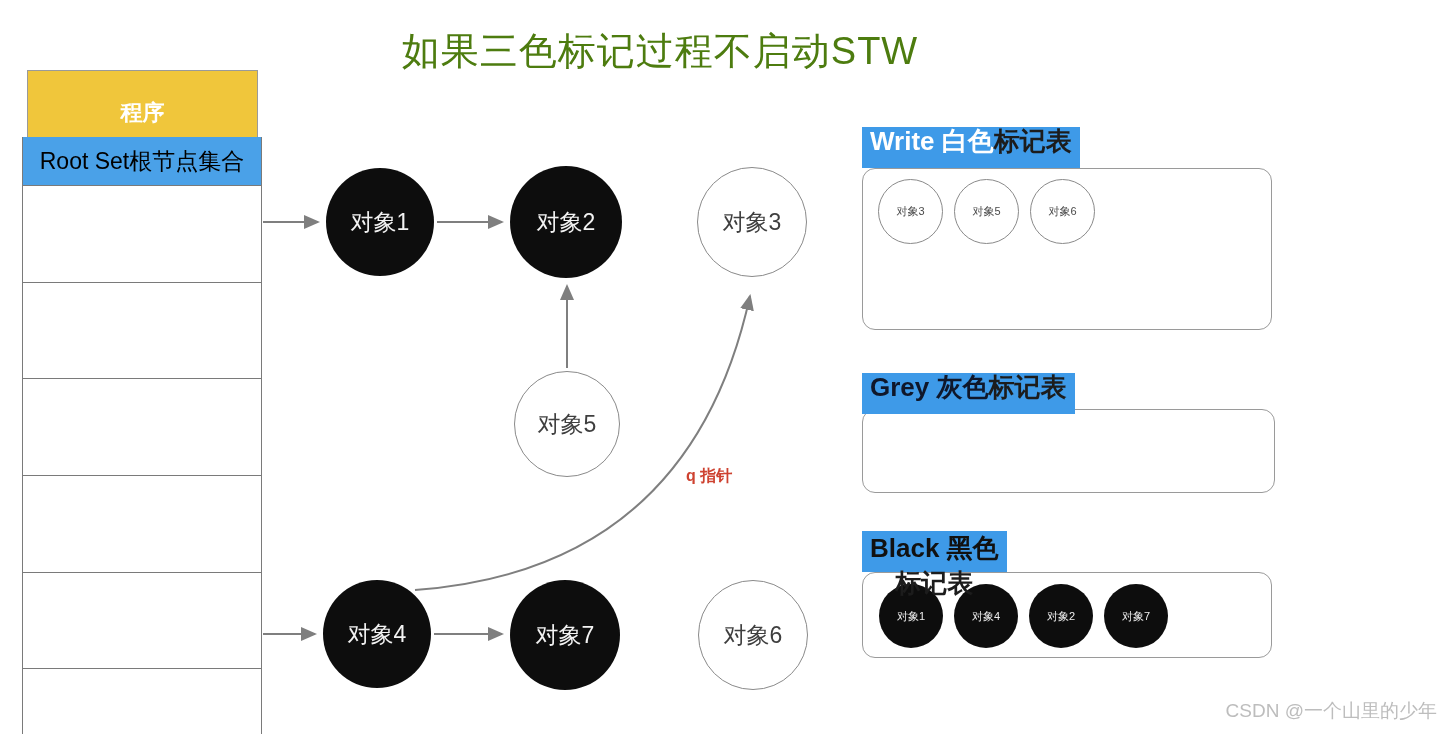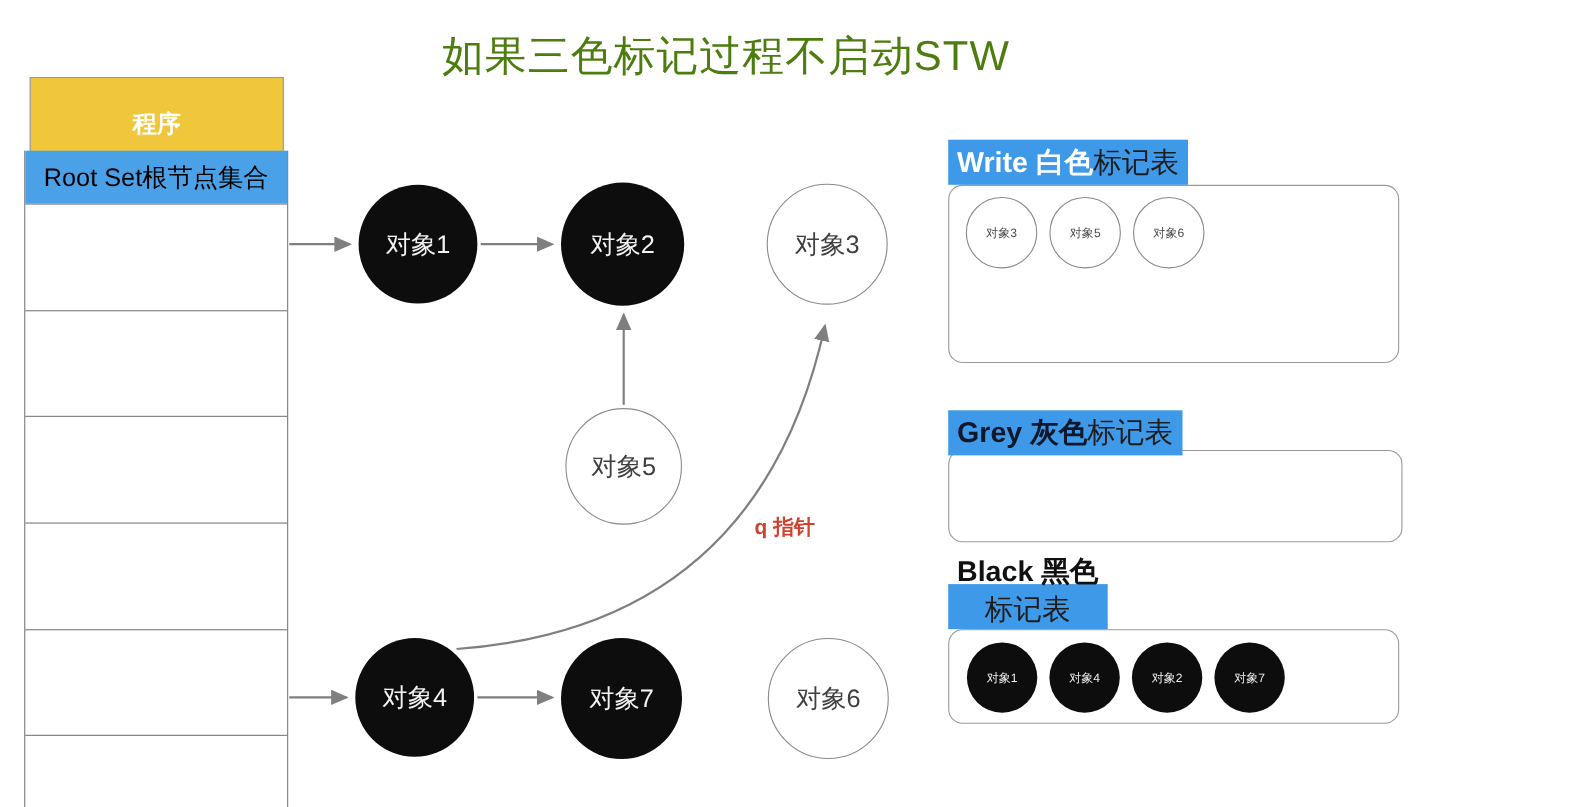--- a/index.html
+++ b/index.html
@@ -24,26 +24,26 @@
 
   
   .arrows{position:absolute;left:0;top:0;width:1445px;height:734px;z-index:1;pointer-events:none;}
 
   
   .node{position:absolute;border-radius:50%;display:flex;align-items:center;justify-content:center;
         font-size:23px;z-index:2;box-sizing:border-box;}
   .node.black{background:#0d0d0d;color:#f2f2f2;}
   .node.white{background:#ffffff;color:#3f3f3f;border:1.5px solid #8a8a8a;}
 
-  .pointer-label{position:absolute;left:686px;top:466px;color:#ce4230;font-size:19px;font-weight:bold;z-index:3;white-space:nowrap;}
+  .pointer-label{position:absolute;left:686px;top:466px;color:#ce4230;font-size:16px;font-weight:bold;z-index:3;white-space:nowrap;}
 
   
   .mark-label{position:absolute;height:41px;background:#3E9AE8;display:flex;align-items:center;
-              padding:0 8px 0 8px;font-size:26px;font-weight:bold;white-space:nowrap;z-index:2;box-sizing:border-box;justify-content:flex-end;}
-  .mark-label .suffix{color:#1c1c1c;font-weight:normal;}
+              padding:0 8px 12px 8px;font-size:26px;font-weight:bold;white-space:nowrap;z-index:2;box-sizing:border-box;}
+  .mark-label .suffix{color:#1c1c1c;font-weight:bold;}
   .lbl-white .colored{color:#ffffff;}
   .lbl-grey .colored{color:#0f172a;}
   .lbl-black .colored{color:#111111;}
   .mark-box{position:absolute;background:#ffffff;border:1.5px solid #9a9a9a;border-radius:13px;
             box-sizing:border-box;display:flex;align-items:flex-start;z-index:1;}
   .mini{border-radius:50%;display:flex;align-items:center;justify-content:center;
         font-size:11px;flex:0 0 auto;box-sizing:border-box;}
   .mini.white{width:65px;height:65px;background:#ffffff;border:1.5px solid #8a8a8a;color:#4a4a4a;}
   .mini.black{width:64px;height:64px;background:#0d0d0d;color:#eeeeee;}
 
@@ -111,14 +111,15 @@
     <span class="colored">Black 黑色</span>
       <span class="suffix">标记表</span>
   </div>
   <div class="mark-box" style="left:862px;top:572px;width:410px;height:86px;padding:11px 0 0 16px;gap:11px;">
     <div class="mini black">对象1</div>
     <div class="mini black">对象4</div>
     <div class="mini black">对象2</div>
     <div class="mini black">对象7</div>
   </div>
 
+  <div class="watermark">CSDN @一个山里的少年</div>
 
 </div>
 
 </body></html>

